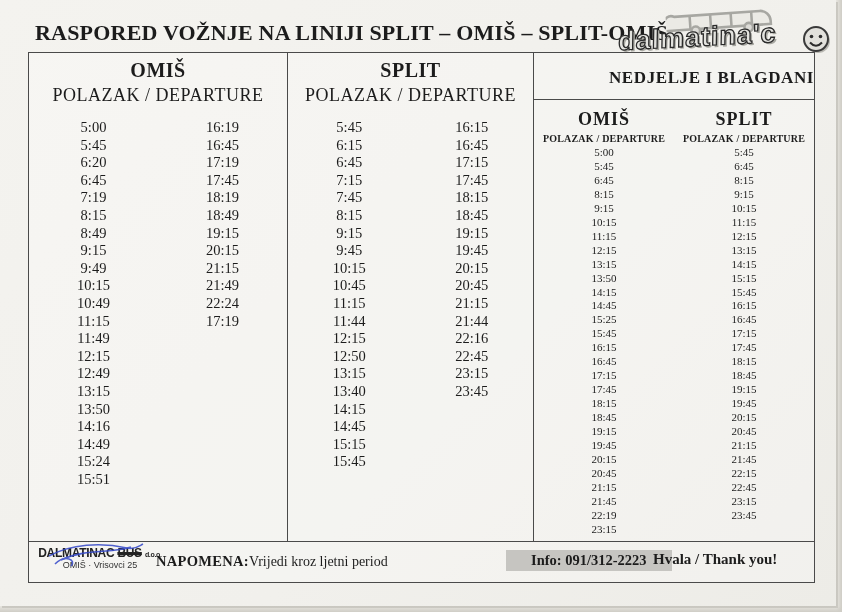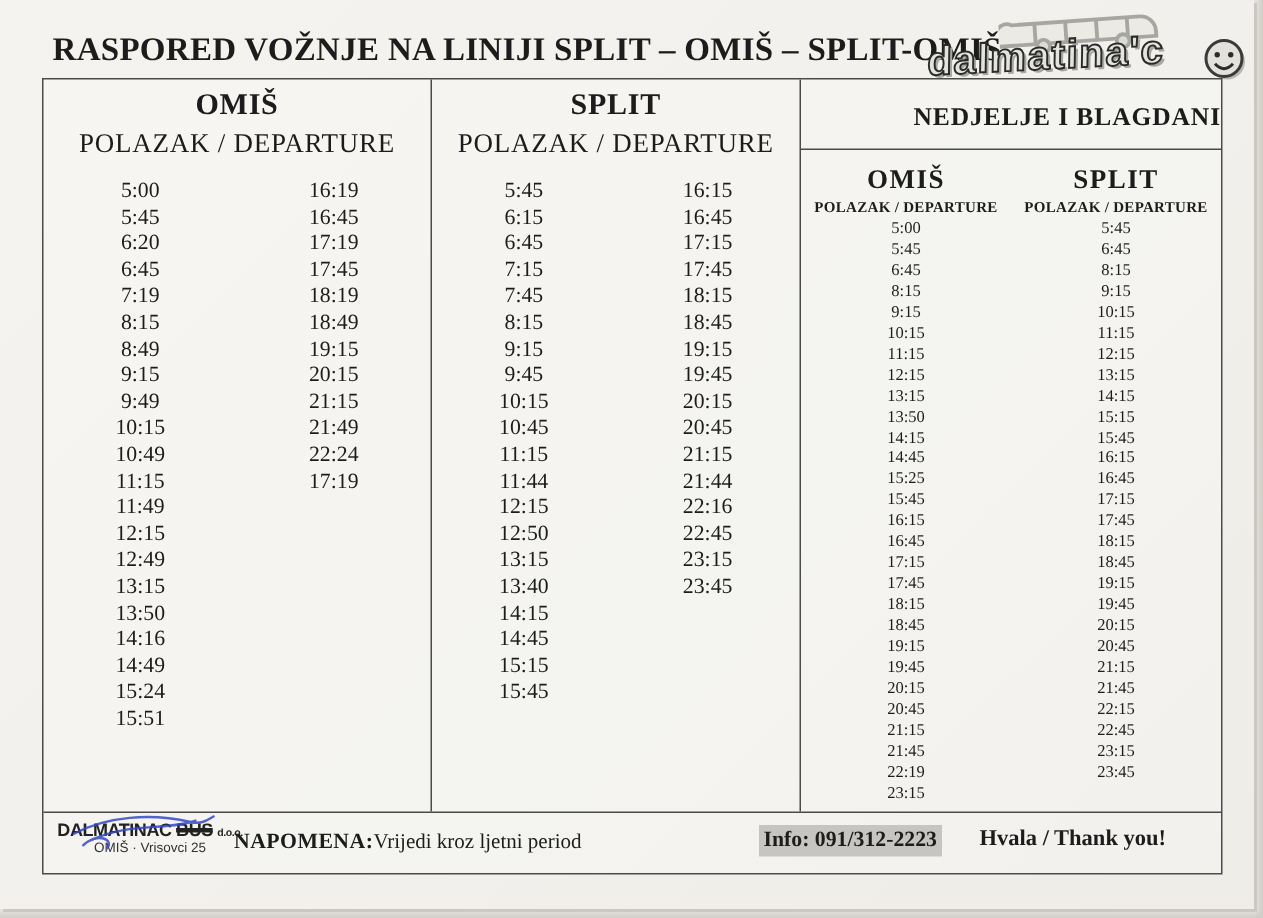--- a/index.html
+++ b/index.html
@@ -67,21 +67,21 @@
     font-family:"Liberation Sans","DejaVu Sans",sans-serif;}
   .company-name{font-size:12px;font-weight:bold;letter-spacing:-.3px;white-space:nowrap;color:#222;}
   .company-bus{text-decoration:line-through;text-decoration-thickness:3px;}
   .company-doo{font-size:7px;font-weight:bold;}
   .company-addr{font-size:9px;color:#333;margin-top:0px;}
   .scribble{position:absolute;left:-4px;top:-6px;pointer-events:none;}
   .napomena{position:absolute;left:127px;top:11px;font-size:14px;white-space:nowrap;}
   .napomena b{font-size:14.5px;letter-spacing:.3px;}
   .info{
     position:absolute;left:477px;top:8px;
-    font-size:14.5px;font-weight:bold;background:#c6c5c1;padding:2px 3px;white-space:nowrap;
+    font-size:14.5px;font-weight:bold;background:#c6c5c1;padding:2px 25px;white-space:nowrap;
   }
   .thanks{position:absolute;left:624px;top:9px;font-size:15px;font-weight:bold;white-space:nowrap;}
   
   .edge-r{position:absolute;right:0;top:0;width:6px;height:612px;background:linear-gradient(90deg,transparent,#cfcdc6);}
   .edge-b{position:absolute;left:0;bottom:0;width:842px;height:6px;background:linear-gradient(180deg,transparent,#cfcdc6);}
 </style>
 </head>
 <body>
 
 <div class="page">

